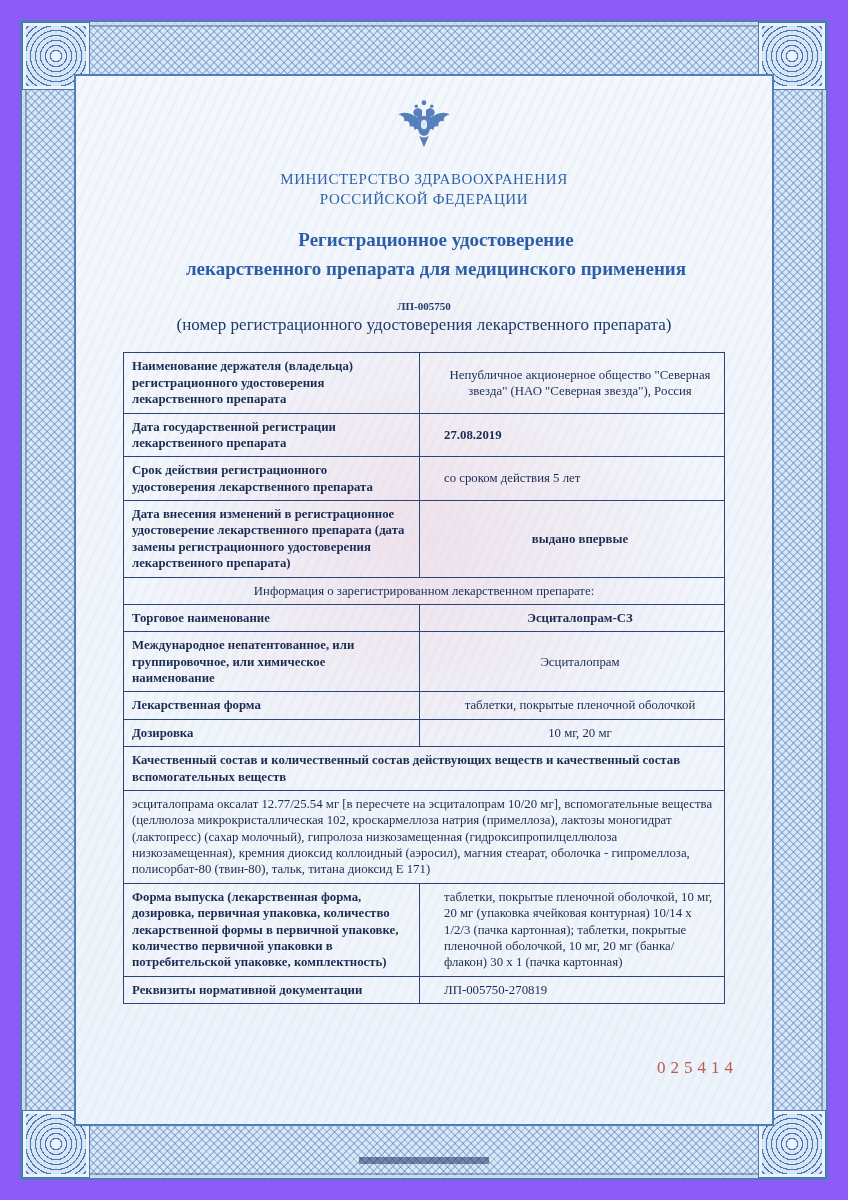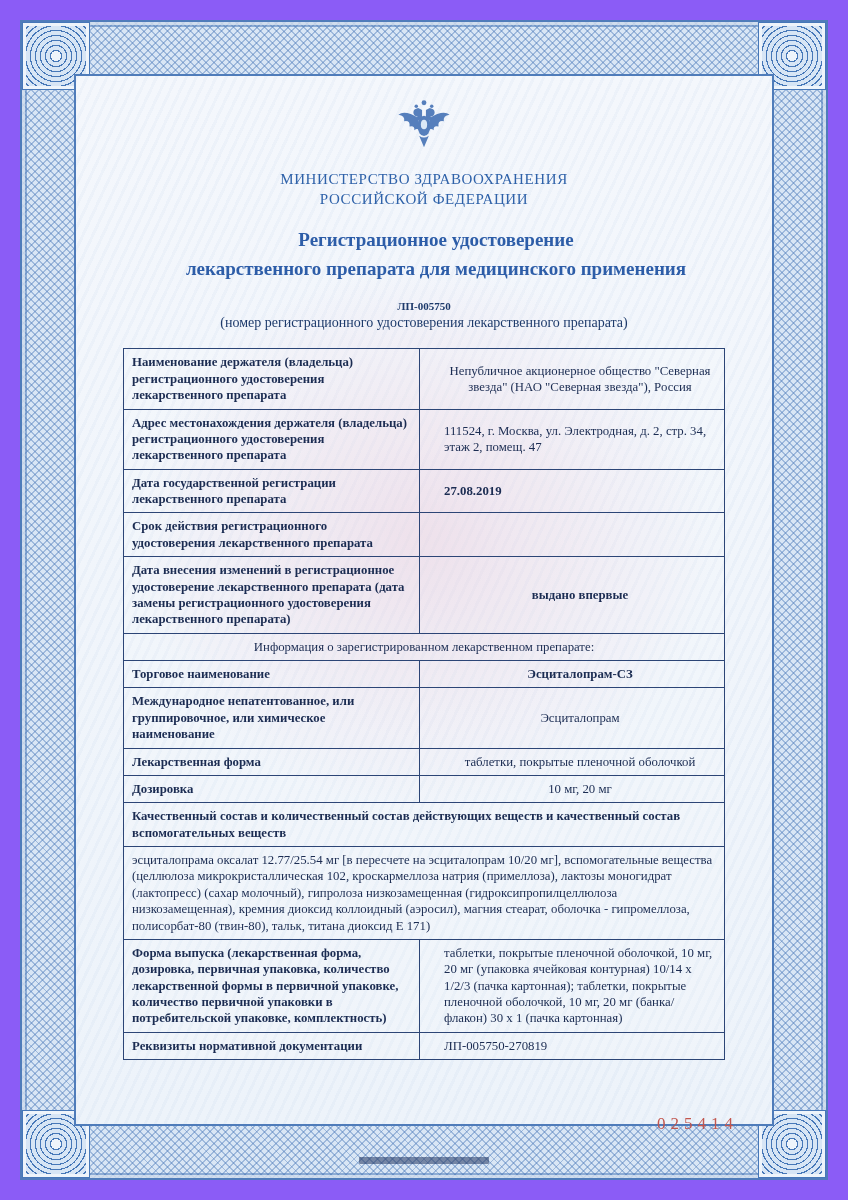--- a/index.html
+++ b/index.html
@@ -42,21 +42,21 @@
       radial-gradient(ellipse 58% 36% at 50% 44%, rgba(231,196,214,.48), rgba(231,196,214,0) 72%),
       repeating-linear-gradient(115deg, rgba(120,160,210,.06) 0 3px, rgba(0,0,0,0) 3px 9px),
       linear-gradient(#f4f7fc,#edf3fa);
   }
   .emblem{width:60px;margin:22px auto 0;display:block;text-align:center;}
   .ministry{margin-top:13px;text-align:center;color:#2f62a9;font-size:15px;
     letter-spacing:.6px;line-height:1.35;}
   .doc-title{margin-top:15px;text-align:center;color:#2d5da8;font-weight:bold;
     font-size:19px;line-height:1.55;padding-left:24px;}
   .regnum{margin-top:17px;text-align:center;font-weight:bold;font-size:11px;color:#1d3a6b;}
-  .regcap{margin-top:3px;text-align:center;font-size:14px;color:#1d3a6b;}
+  .regcap{margin-top:3px;text-align:center;font-size:17px;color:#1d3a6b;}
   
   .cert-table{
     width:600px;margin:17px auto 0;border:1.6px solid #2c4576;background:rgba(255,255,255,.12);
   }
   .row{display:grid;grid-template-columns:296px 1fr;border-top:1.3px solid #2c4576;gap:16px;}
   .row:first-child{border-top:none;}
   .row.full{grid-template-columns:1fr;}
   .cell{padding:5px 8px;font-size:12.8px;line-height:1.28;}
   .cell.label{font-weight:bold;border-right:1.3px solid #2c4576;}
   .cell.value{display:flex;flex-direction:column;justify-content:center;}
@@ -115,32 +115,29 @@
     <div class="regnum">ЛП-005750</div>
     <div class="regcap">(номер регистрационного удостоверения лекарственного препарата)</div>
 
     <div class="cert-table">
 
       <div class="row">
         <div class="cell label">Наименование держателя (владельца) регистрационного удостоверения лекарственного препарата</div>
         <div class="cell value center">Непубличное акционерное общество "Северная звезда" (НАО "Северная звезда"), Россия</div>
       </div>
 
-      <div class="row">
-        <div class="cell label">Адрес местонахождения держателя (владельца) регистрационного удостоверения лекарственного препарата</div>
-        <div class="cell value left">111524, г. Москва, ул. Электродная, д. 2, стр. 34, этаж 2, помещ. 47</div>
-      </div>
 
       <div class="row">
         <div class="cell label">Дата государственной регистрации лекарственного препарата</div>
         <div class="cell value left bold">27.08.2019</div>
       </div>
 
       <div class="row">
         <div class="cell label">Срок действия регистрационного удостоверения лекарственного препарата</div>
+        <div class="cell value left">со сроком действия 5 лет</div>
       </div>
 
       <div class="row">
         <div class="cell label">Дата внесения изменений в регистрационное удостоверение лекарственного препарата (дата замены регистрационного удостоверения лекарственного препарата)</div>
         <div class="cell value center bold">выдано впервые</div>
       </div>
 
       <div class="row full">
         <div class="cell full-center">Информация о зарегистрированном лекарственном препарате:</div>
       </div>

